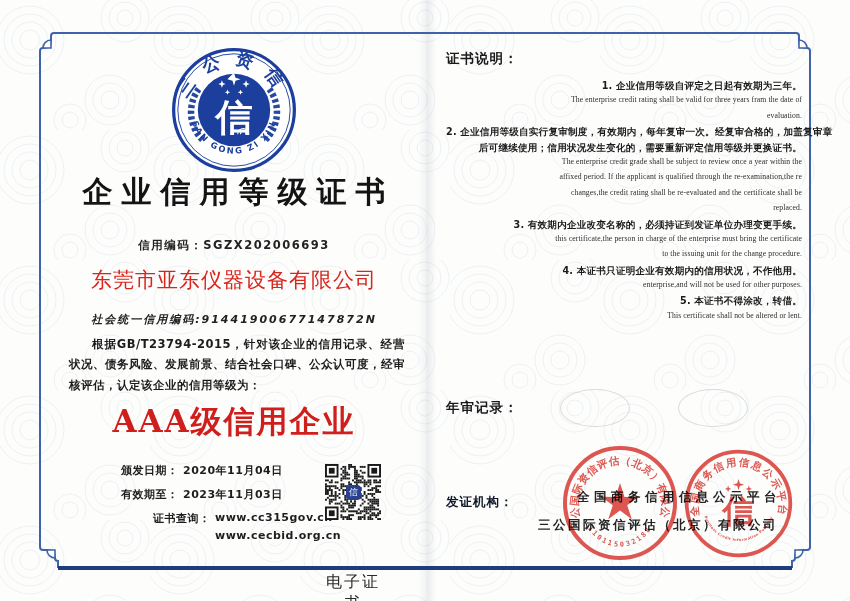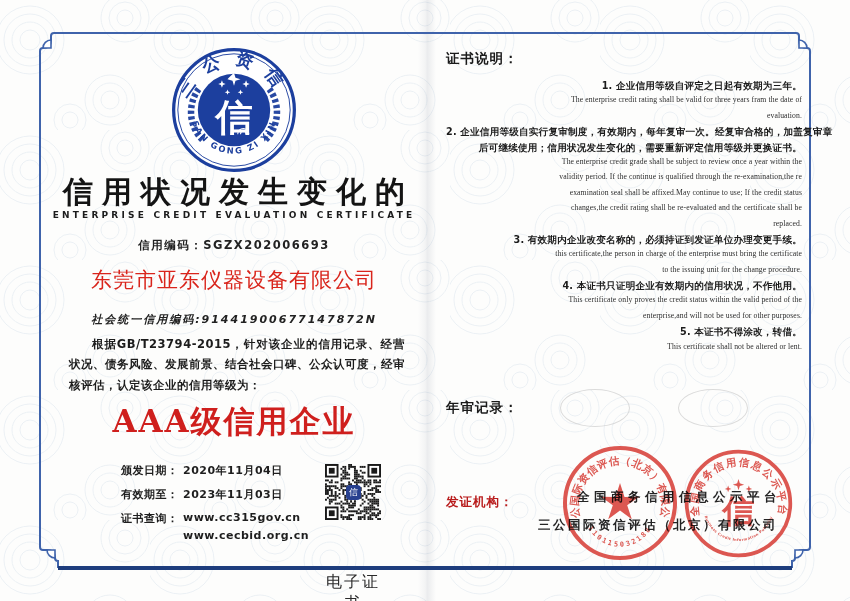--- a/index.html
+++ b/index.html
@@ -47,21 +47,21 @@
   
   .rp-heading{position:absolute;left:16px;top:19px;font-size:13.5px;font-weight:700;color:#1a1a1a;letter-spacing:1px;}
   .rp-lines{position:absolute;left:16px;top:49px;right:10px;}
   .rp-line{height:15.4px;white-space:nowrap;overflow:visible;}
   .rp-line.cn{font-size:9.6px;font-weight:700;color:#1b1b1b;letter-spacing:.2px;}
   .rp-line.en{font-size:7.7px;color:#2d2d2d;font-family:Liberation Serif, serif;letter-spacing:.1px;}
   .annual-label{position:absolute;left:16px;top:368px;font-size:13.5px;font-weight:600;color:#1a1a1a;letter-spacing:1px;}
   .review-oval{position:absolute;width:68px;height:36px;border:1px solid #cfcfcf;border-radius:50%;opacity:.75;}
   .oval-1{left:130px;top:358px;}
   .oval-2{left:248px;top:358px;}
-  .issuer-label{position:absolute;left:16px;top:463px;font-size:12.5px;font-weight:600;color:#b91c1c;letter-spacing:1px;}
+  .issuer-label{position:absolute;left:16px;top:463px;font-size:12.5px;font-weight:600;color:#0f172a;letter-spacing:1px;}
   .issuer-1{position:absolute;left:147px;top:458px;font-size:12.5px;font-weight:700;color:#242424;letter-spacing:4.5px;white-space:nowrap;}
   .issuer-2{position:absolute;left:108px;top:486px;font-size:12.5px;font-weight:700;color:#242424;letter-spacing:2.5px;white-space:nowrap;}
   .seal{position:absolute;mix-blend-mode:multiply;opacity:.9;}
   .seal-left{left:130px;top:412px;width:120px;height:120px;}
   .seal-right{left:252px;top:416px;width:113px;height:113px;}
 </style>
 </head>
 <body>
 
 <div class="scan">
@@ -136,38 +136,37 @@
         <path d="M63,48 L63.8,50 L66,50.8 L63.8,51.6 L63,53.6 L62.2,51.6 L60,50.8 L62.2,50 Z"></path>
         <path d="M77,48 L77.8,50 L80,50.8 L77.8,51.6 L77,53.6 L76.2,51.6 L74,50.8 L76.2,50 Z"></path>
       </g>
       <text x="70" y="92" text-anchor="middle" font-size="40" font-weight="bold" fill="#ffffff" font-family="DejaVu Sans,sans-serif">信</text>
       <g fill="none" stroke="#ffffff" stroke-width="1.1">
         <path d="M 74,96 A 6,6 0 0 1 86,96"></path>
         <path d="M 77,96 A 3,3 0 0 1 83,96"></path>
       </g>
     </svg>
 
-    <div class="cert-title">信用状况发生变化的</div>
-    <div class="cert-subtitle">ENTERPRISE CREDIT EVALUATION CERTIFICATE</div>
+    <div class="cert-title">企业信用等级证书</div>
     <div class="credit-code">信用编码：SGZX202006693</div>
     <div class="company">东莞市亚东仪器设备有限公司</div>
     <div class="uscc">社会统一信用编码:91441900677147872N</div>
     <div class="statement">根据GB/T23794-2015，针对该企业的信用记录、经营状况、债务风险、发展前景、结合社会口碑、公众认可度，经审核评估，认定该企业的信用等级为：</div>
     <div class="rating">AAA级信用企业</div>
 
     <div class="dates">
       <div class="date-row">
         <span class="lbl">颁发日期：</span>
         <span class="val">2020年11月04日</span>
       </div>
       <div class="date-row">
         <span class="lbl">有效期至：</span>
         <span class="val">2023年11月03日</span>
       </div>
-      <div class="date-row url-col" style="margin-top:8px;">
+      <div class="date-row url-col" style="margin-top:8px;margin-left:32px;">
         <span class="lbl">证书查询：</span>
         <span class="val">
           <div>www.cc315gov.cn</div>
           <div>www.cecbid.org.cn</div>
         </span>
       </div>
     </div>
 
     <svg class="qr" id="qr-grid" viewBox="0 0 29 29">
         <rect x="12" y="0" width="1" height="1" fill="#1a1a1a"></rect>
@@ -509,29 +508,27 @@
   <div class="page page-right">
     <div class="rp-heading">证书说明：</div>
 
     <div class="rp-lines">
       <div class="rp-line cn">1. 企业信用等级自评定之日起有效期为三年。</div>
       <div class="rp-line en">The enterprise credit rating shall be valid for three years fram the date of</div>
       <div class="rp-line en">evaluation.</div>
       <div class="rp-line cn">2. 企业信用等级自实行复审制度，有效期内，每年复审一次。经复审合格的，加盖复审章</div>
       <div class="rp-line cn">后可继续使用；信用状况发生变化的，需要重新评定信用等级并更换证书。</div>
       <div class="rp-line en">The enterprise credit grade shall be subject to review once a year within the</div>
-      <div class="rp-line en">validity period. If the continue is qualified through the re-examination,the re</div>
-      <div class="rp-line en">examination seal shall be affixed.May continue to use; If the credit status</div>
+      <div class="rp-line en">affixed period. If the applicant is qualified through the re-examination,the re</div>
       <div class="rp-line en">changes,the credit rating shall be re-evaluated and the certificate shall be</div>
       <div class="rp-line en">replaced.</div>
       <div class="rp-line cn">3. 有效期内企业改变名称的，必须持证到发证单位办理变更手续。</div>
       <div class="rp-line en">this certificate,the person in charge of the enterprise must bring the certificate</div>
       <div class="rp-line en">to the issuing unit for the change procedure.</div>
       <div class="rp-line cn">4. 本证书只证明企业有效期内的信用状况，不作他用。</div>
-      <div class="rp-line en">This certificate only proves the credit status within the valid period of the</div>
       <div class="rp-line en">enterprise,and will not be used for other purposes.</div>
       <div class="rp-line cn">5. 本证书不得涂改，转借。</div>
       <div class="rp-line en">This certificate shall not be altered or lent.</div>
     </div>
 
     <div class="annual-label">年审记录：</div>
     <div class="review-oval oval-1"></div>
     <div class="review-oval oval-2"></div>
 
     <div class="issuer-label">发证机构：</div>

